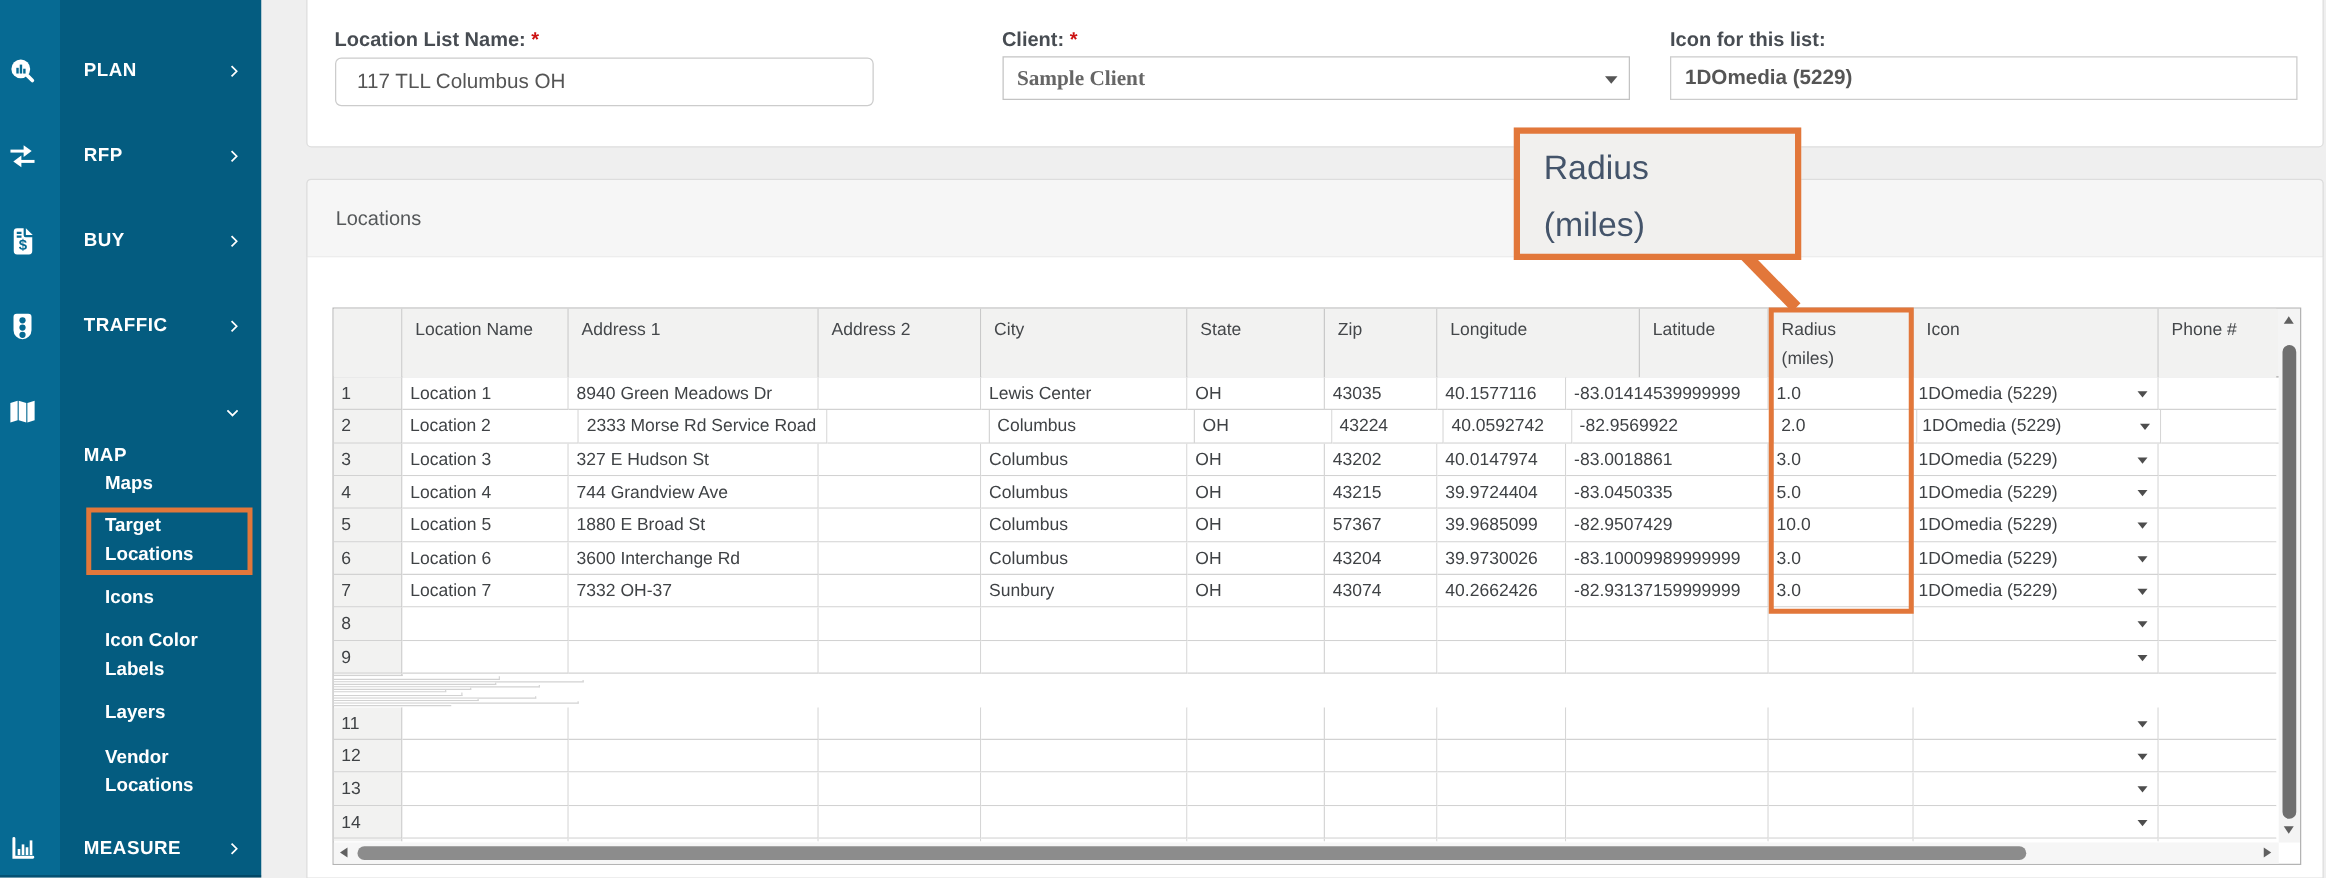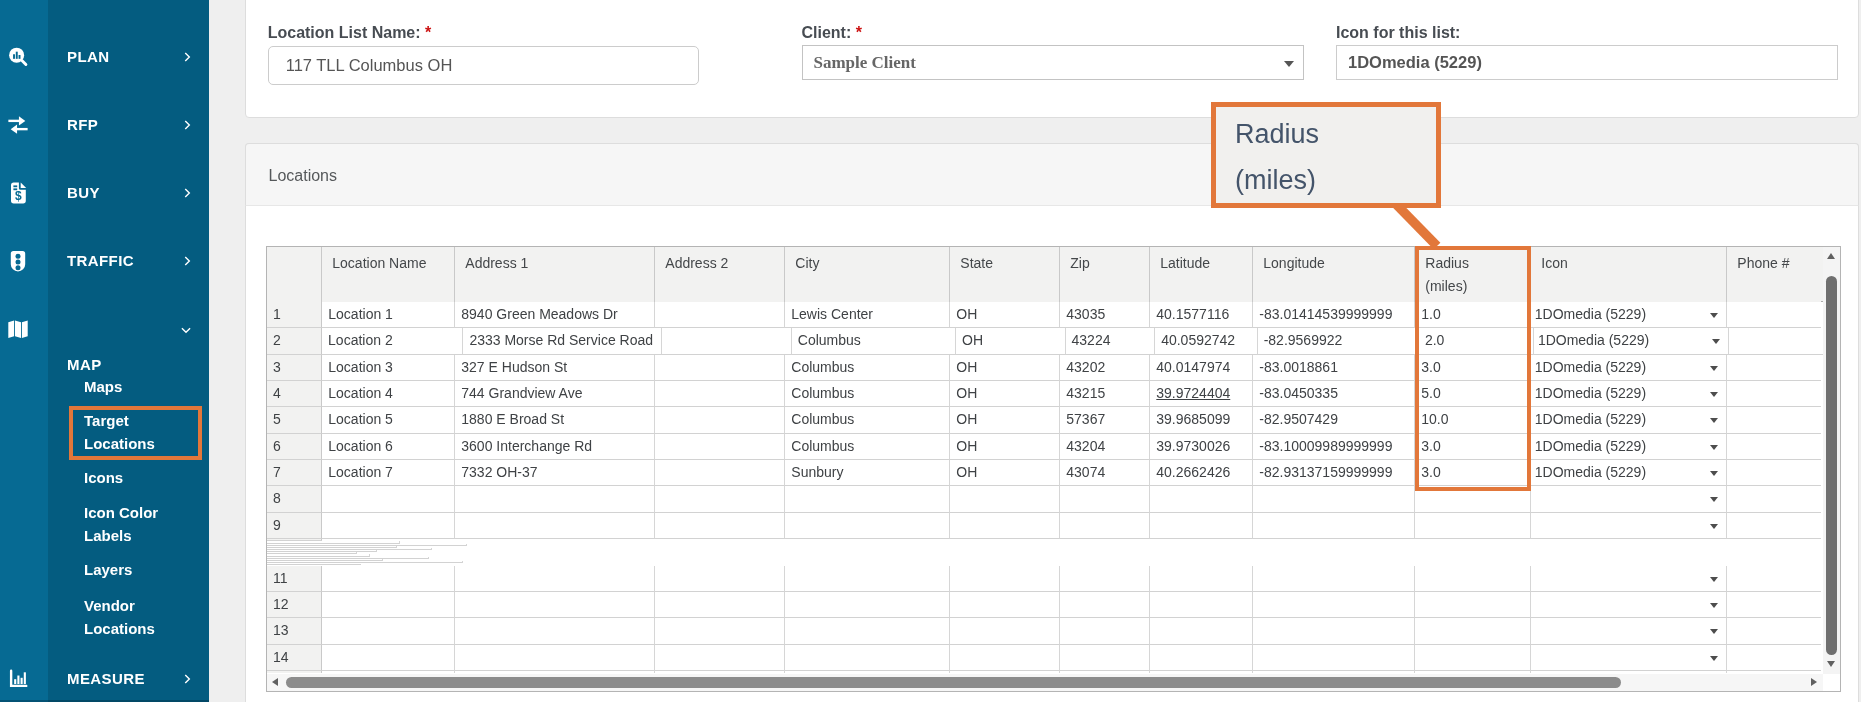--- a/index.html
+++ b/index.html
@@ -165,22 +165,22 @@
 
   <div class="abs" id="grid">
     <div id="ghead">
       <div class="hc" style="width:55.3px;"></div>
       <div class="hc" style="width:133px;">Location Name</div>
       <div class="hc" style="width:200px;">Address 1</div>
       <div class="hc" style="width:130px;">Address 2</div>
       <div class="hc" style="width:165px;">City</div>
       <div class="hc" style="width:110px;">State</div>
       <div class="hc" style="width:90px;">Zip</div>
+      <div class="hc" style="width:162px;">Longitude</div>
       <div class="hc" style="width:103px;">Latitude</div>
-      <div class="hc" style="width:162px;">Longitude</div>
       <div class="hc" style="width:116px;">Radius<br>(miles)</div>
       <div class="hc" style="width:196px;">Icon</div>
       <div class="hc" style="width:94px;border-right:none;">Phone #</div>
     </div>
     <div id="gbody">
       <div class="grow" style="top:55.00px;">
       <div class="gc num" style="width:55.3px;">1</div>
       <div class="gc" style="width:133px;">Location 1</div>
       <div class="gc" style="width:200px;">8940 Green Meadows Dr</div>
       <div class="gc" style="width:130px;"></div>
@@ -222,21 +222,21 @@
       <div class="gc" style="width:94px;border-right:none;"></div>
       </div>
       <div class="grow" style="top:134.05px;">
       <div class="gc num" style="width:55.3px;">4</div>
       <div class="gc" style="width:133px;">Location 4</div>
       <div class="gc" style="width:200px;">744 Grandview Ave</div>
       <div class="gc" style="width:130px;"></div>
       <div class="gc" style="width:165px;">Columbus</div>
       <div class="gc" style="width:110px;">OH</div>
       <div class="gc" style="width:90px;">43215</div>
-      <div class="gc" style="width:103px;text-decoration:underline;">39.9724404</div>
+      <div class="gc" style="width:103px;">39.9724404</div>
       <div class="gc" style="width:162px;">-83.0450335</div>
       <div class="gc" style="width:116px;">5.0</div>
       <div class="gc" style="width:196px;">1DOmedia (5229)<span class="car"></span></div>
       <div class="gc" style="width:94px;border-right:none;"></div>
       </div>
       <div class="grow" style="top:160.40px;">
       <div class="gc num" style="width:55.3px;">5</div>
       <div class="gc" style="width:133px;">Location 5</div>
       <div class="gc" style="width:200px;">1880 E Broad St</div>
       <div class="gc" style="width:130px;"></div>

